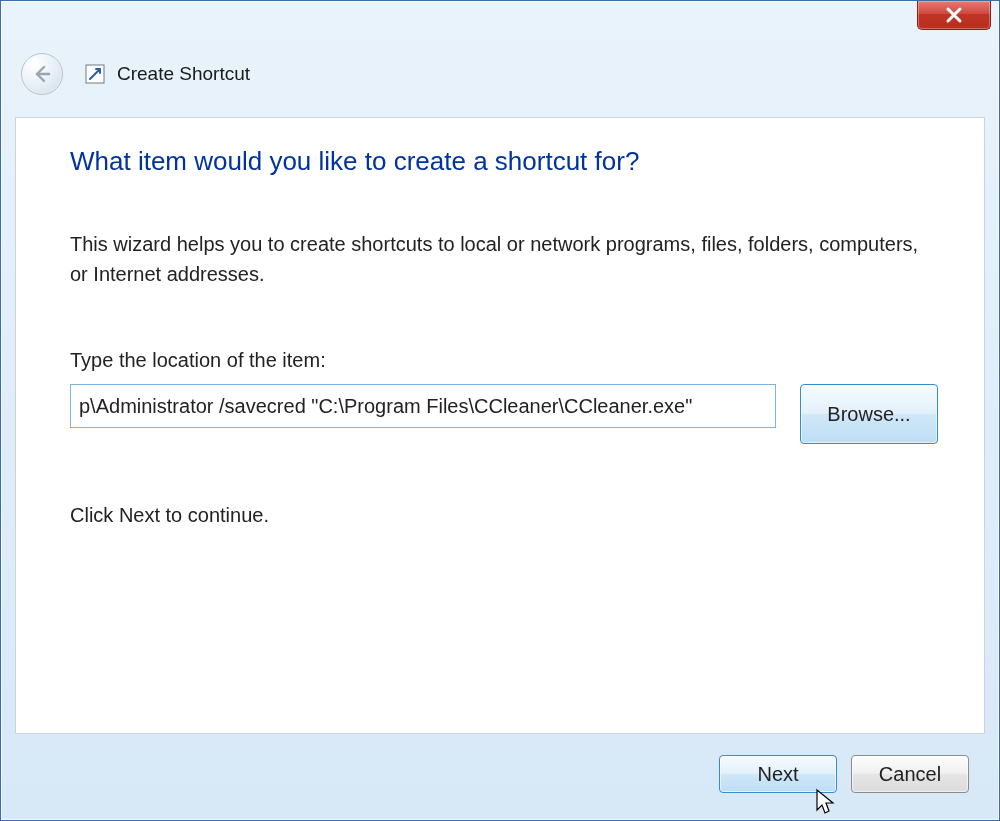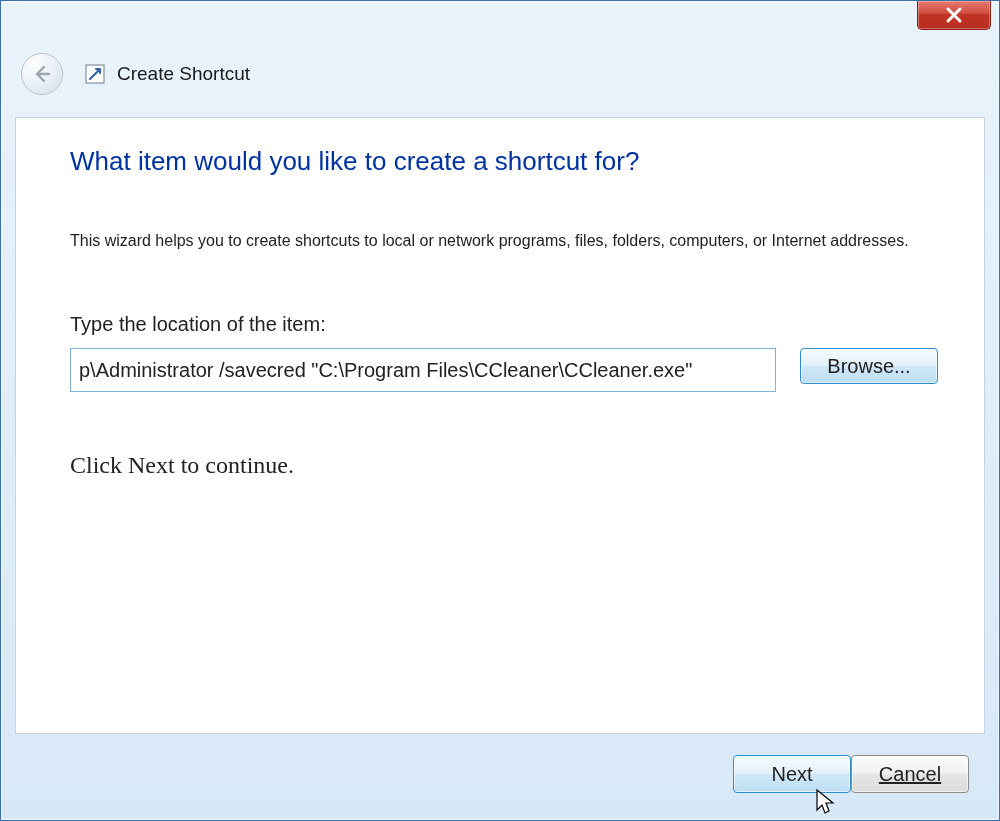--- a/index.html
+++ b/index.html
@@ -84,21 +84,21 @@
     box-sizing: border-box;
     padding: 28px 46px 20px 54px;
   }
   .main-heading {
     color: #0033a0;
     font-size: 26px;
     font-weight: 400;
     margin: 0 0 52px 0;
   }
   .description {
-    font-size: 16px;
+    font-size: 20px;
     color: #222;
     line-height: 1.5;
     margin: 0 0 60px 0;
   }
   .input-label {
     font-size: 20px;
     color: #222;
     margin: 16px 0 12px 0;
   }
   .input-row {
@@ -114,45 +114,45 @@
     border: 1px solid #7eb4e0;
     background: #fff;
     font-size: 20px;
     font-family: inherit;
     padding: 0 8px;
     outline: none;
     color: #222;
   }
   .browse-btn {
     width: 138px;
-    height: 36px;
+    height: 60px;
     box-sizing: border-box;
     border: 1px solid #2f8dd0;
     border-radius: 4px;
     background: linear-gradient(to bottom, #f5fbff 0%, #e3f1fb 48%, #cfe7f8 52%, #bedef4 100%);
     font-size: 20px;
     font-family: inherit;
     color: #222;
     cursor: pointer;
     box-shadow: inset 0 0 0 1px rgba(255,255,255,0.6);
   }
   .continue-text {
-    font-size: 24px;
-    color: #222;
-    font-family: Liberation Serif, serif;
+    font-size: 20px;
+    color: #222;
   }
   .button-bar {
     position: absolute;
     left: 14px;
     right: 14px;
     bottom: 14px;
     height: 64px;
     display: flex;
     align-items: center;
     justify-content: flex-end;
+    gap: 14px;
     padding-right: 16px;
     box-sizing: border-box;
   }
   .wiz-btn {
     width: 118px;
     height: 38px;
     box-sizing: border-box;
     font-size: 20px;
     font-family: inherit;
     color: #222;
@@ -161,21 +161,20 @@
   }
   .next-btn {
     border: 1px solid #2f8dd0;
     background: linear-gradient(to bottom, #f5fbff 0%, #e3f1fb 48%, #cfe7f8 52%, #bedef4 100%);
     box-shadow: inset 0 0 0 1px rgba(255,255,255,0.6);
   }
   .cancel-btn {
     border: 1px solid #8c8c8c;
     background: linear-gradient(to bottom, #fdfdfd 0%, #f0f0f0 48%, #e4e4e4 52%, #dcdcdc 100%);
     box-shadow: inset 0 0 0 1px rgba(255,255,255,0.6);
-    text-decoration: underline;
   }
   .cursor {
     position: absolute;
     bottom: 4px;
     right: 162px;
     pointer-events: none;
   }
   .cursor svg { display:block; }
   .bg-lower {
     position: absolute;

